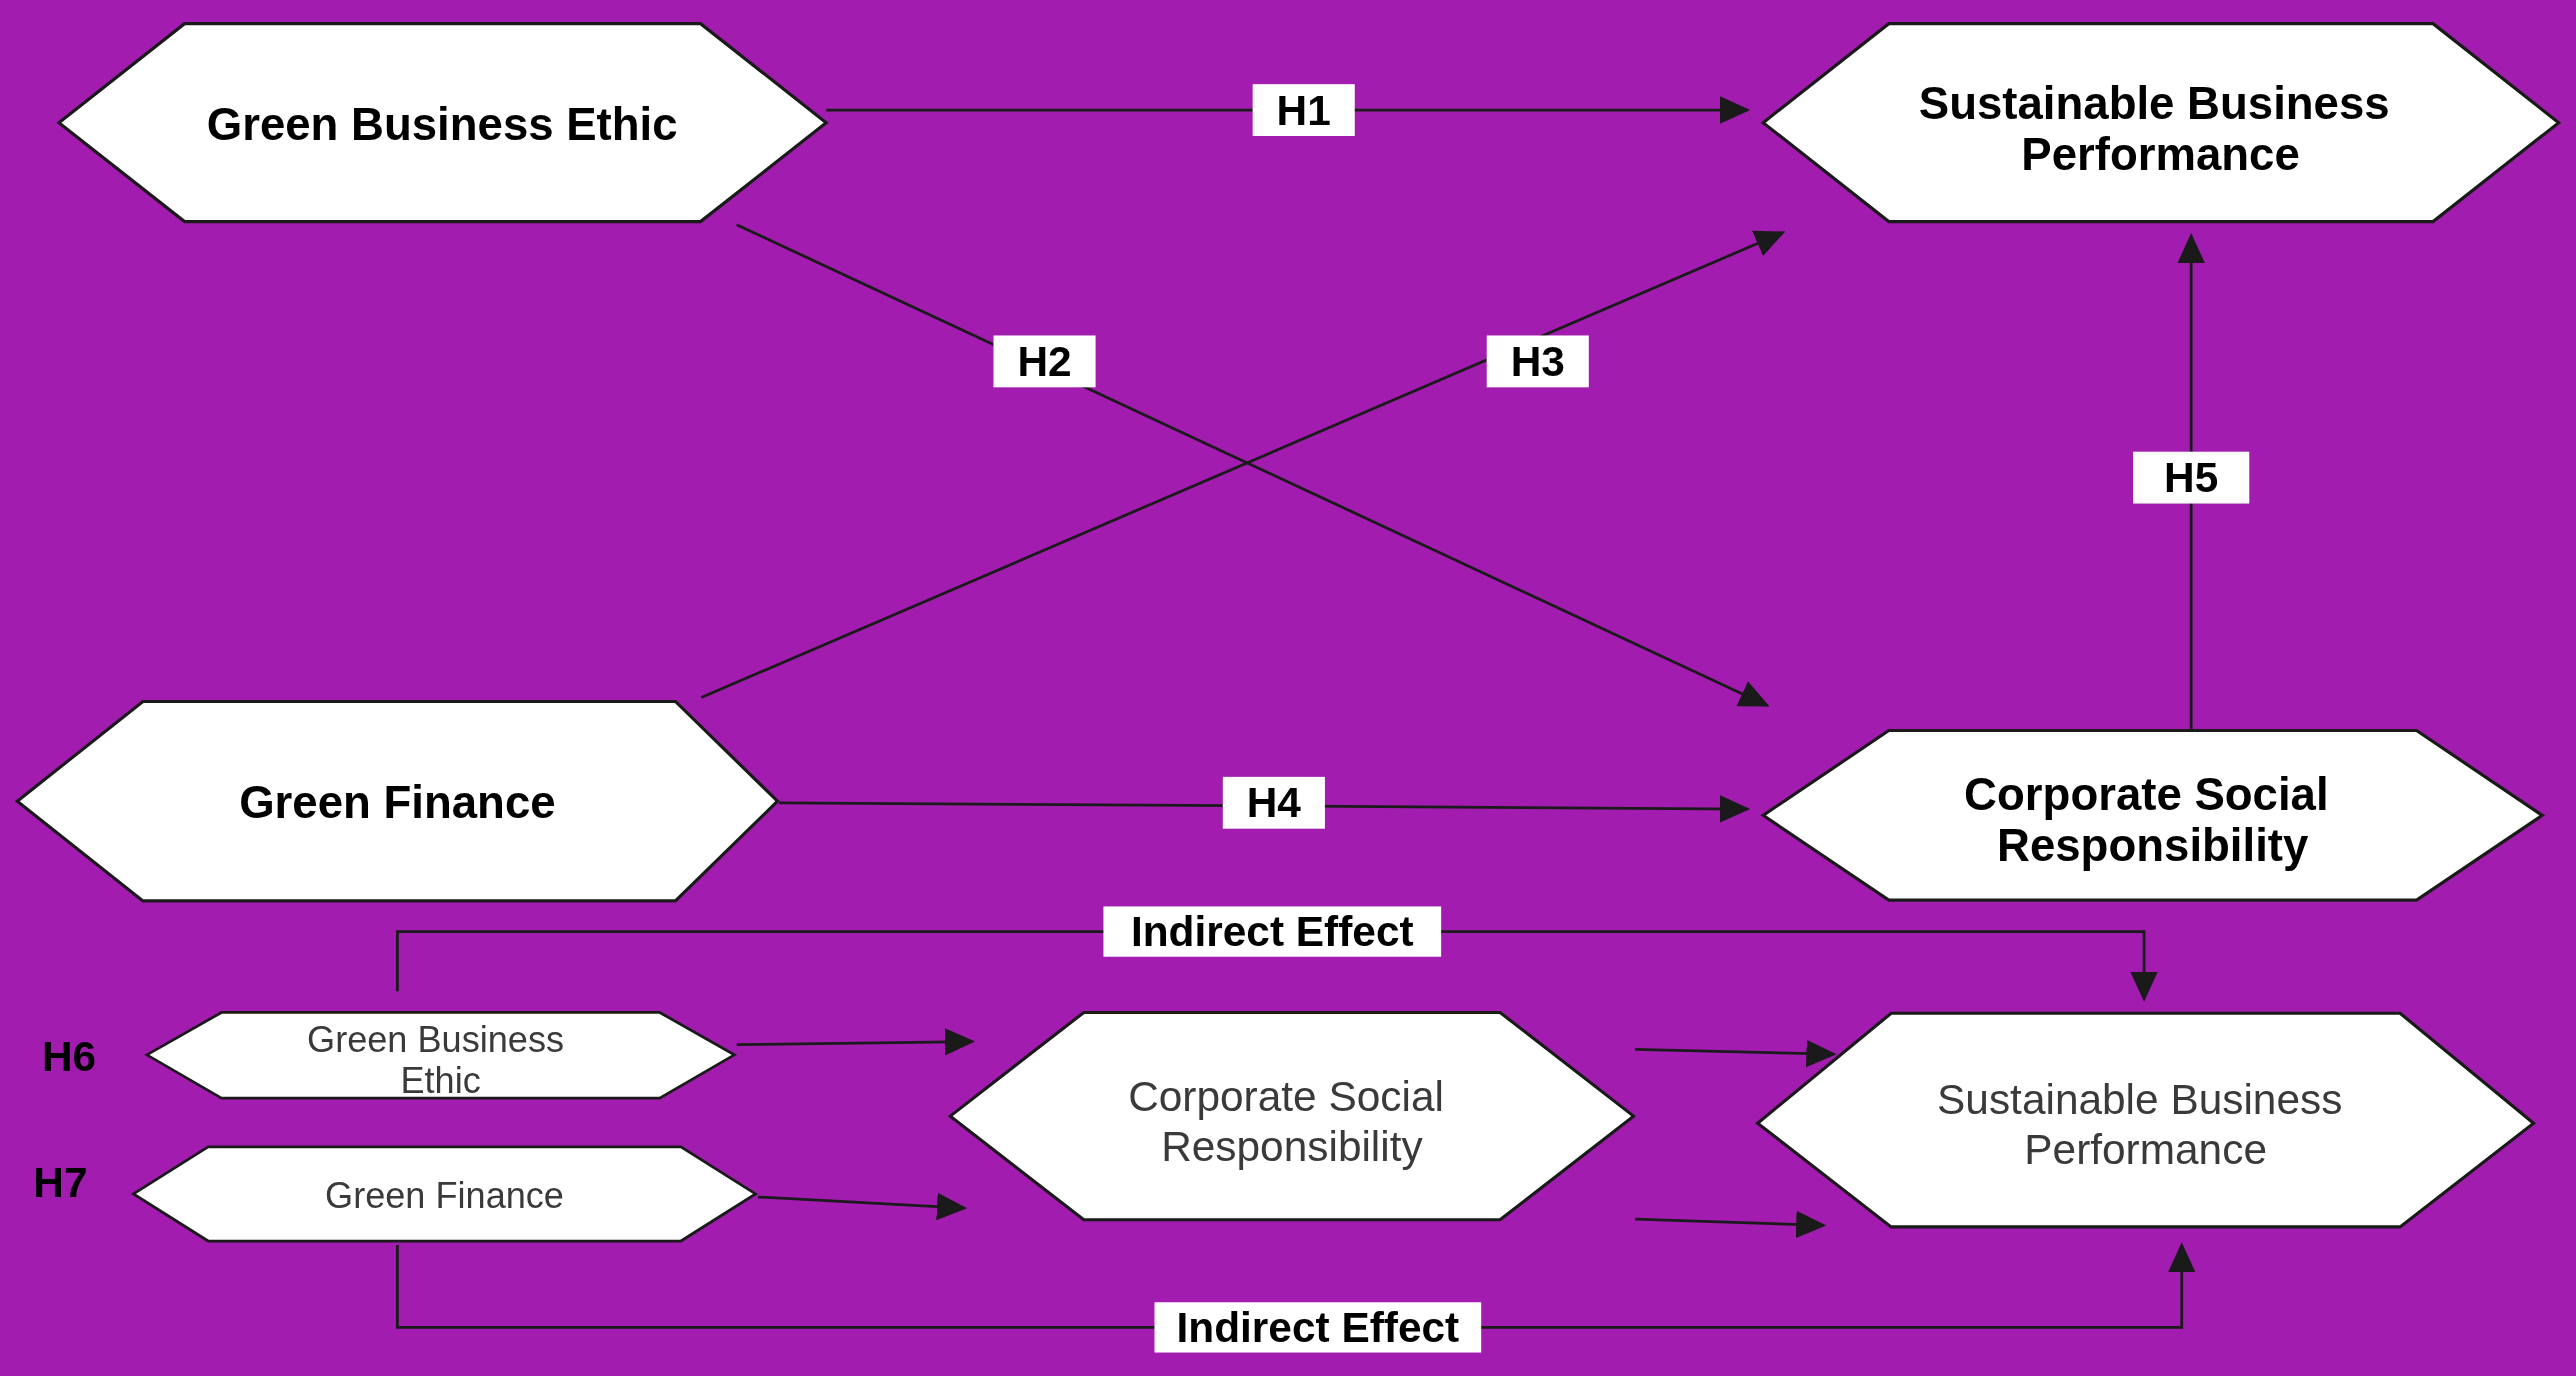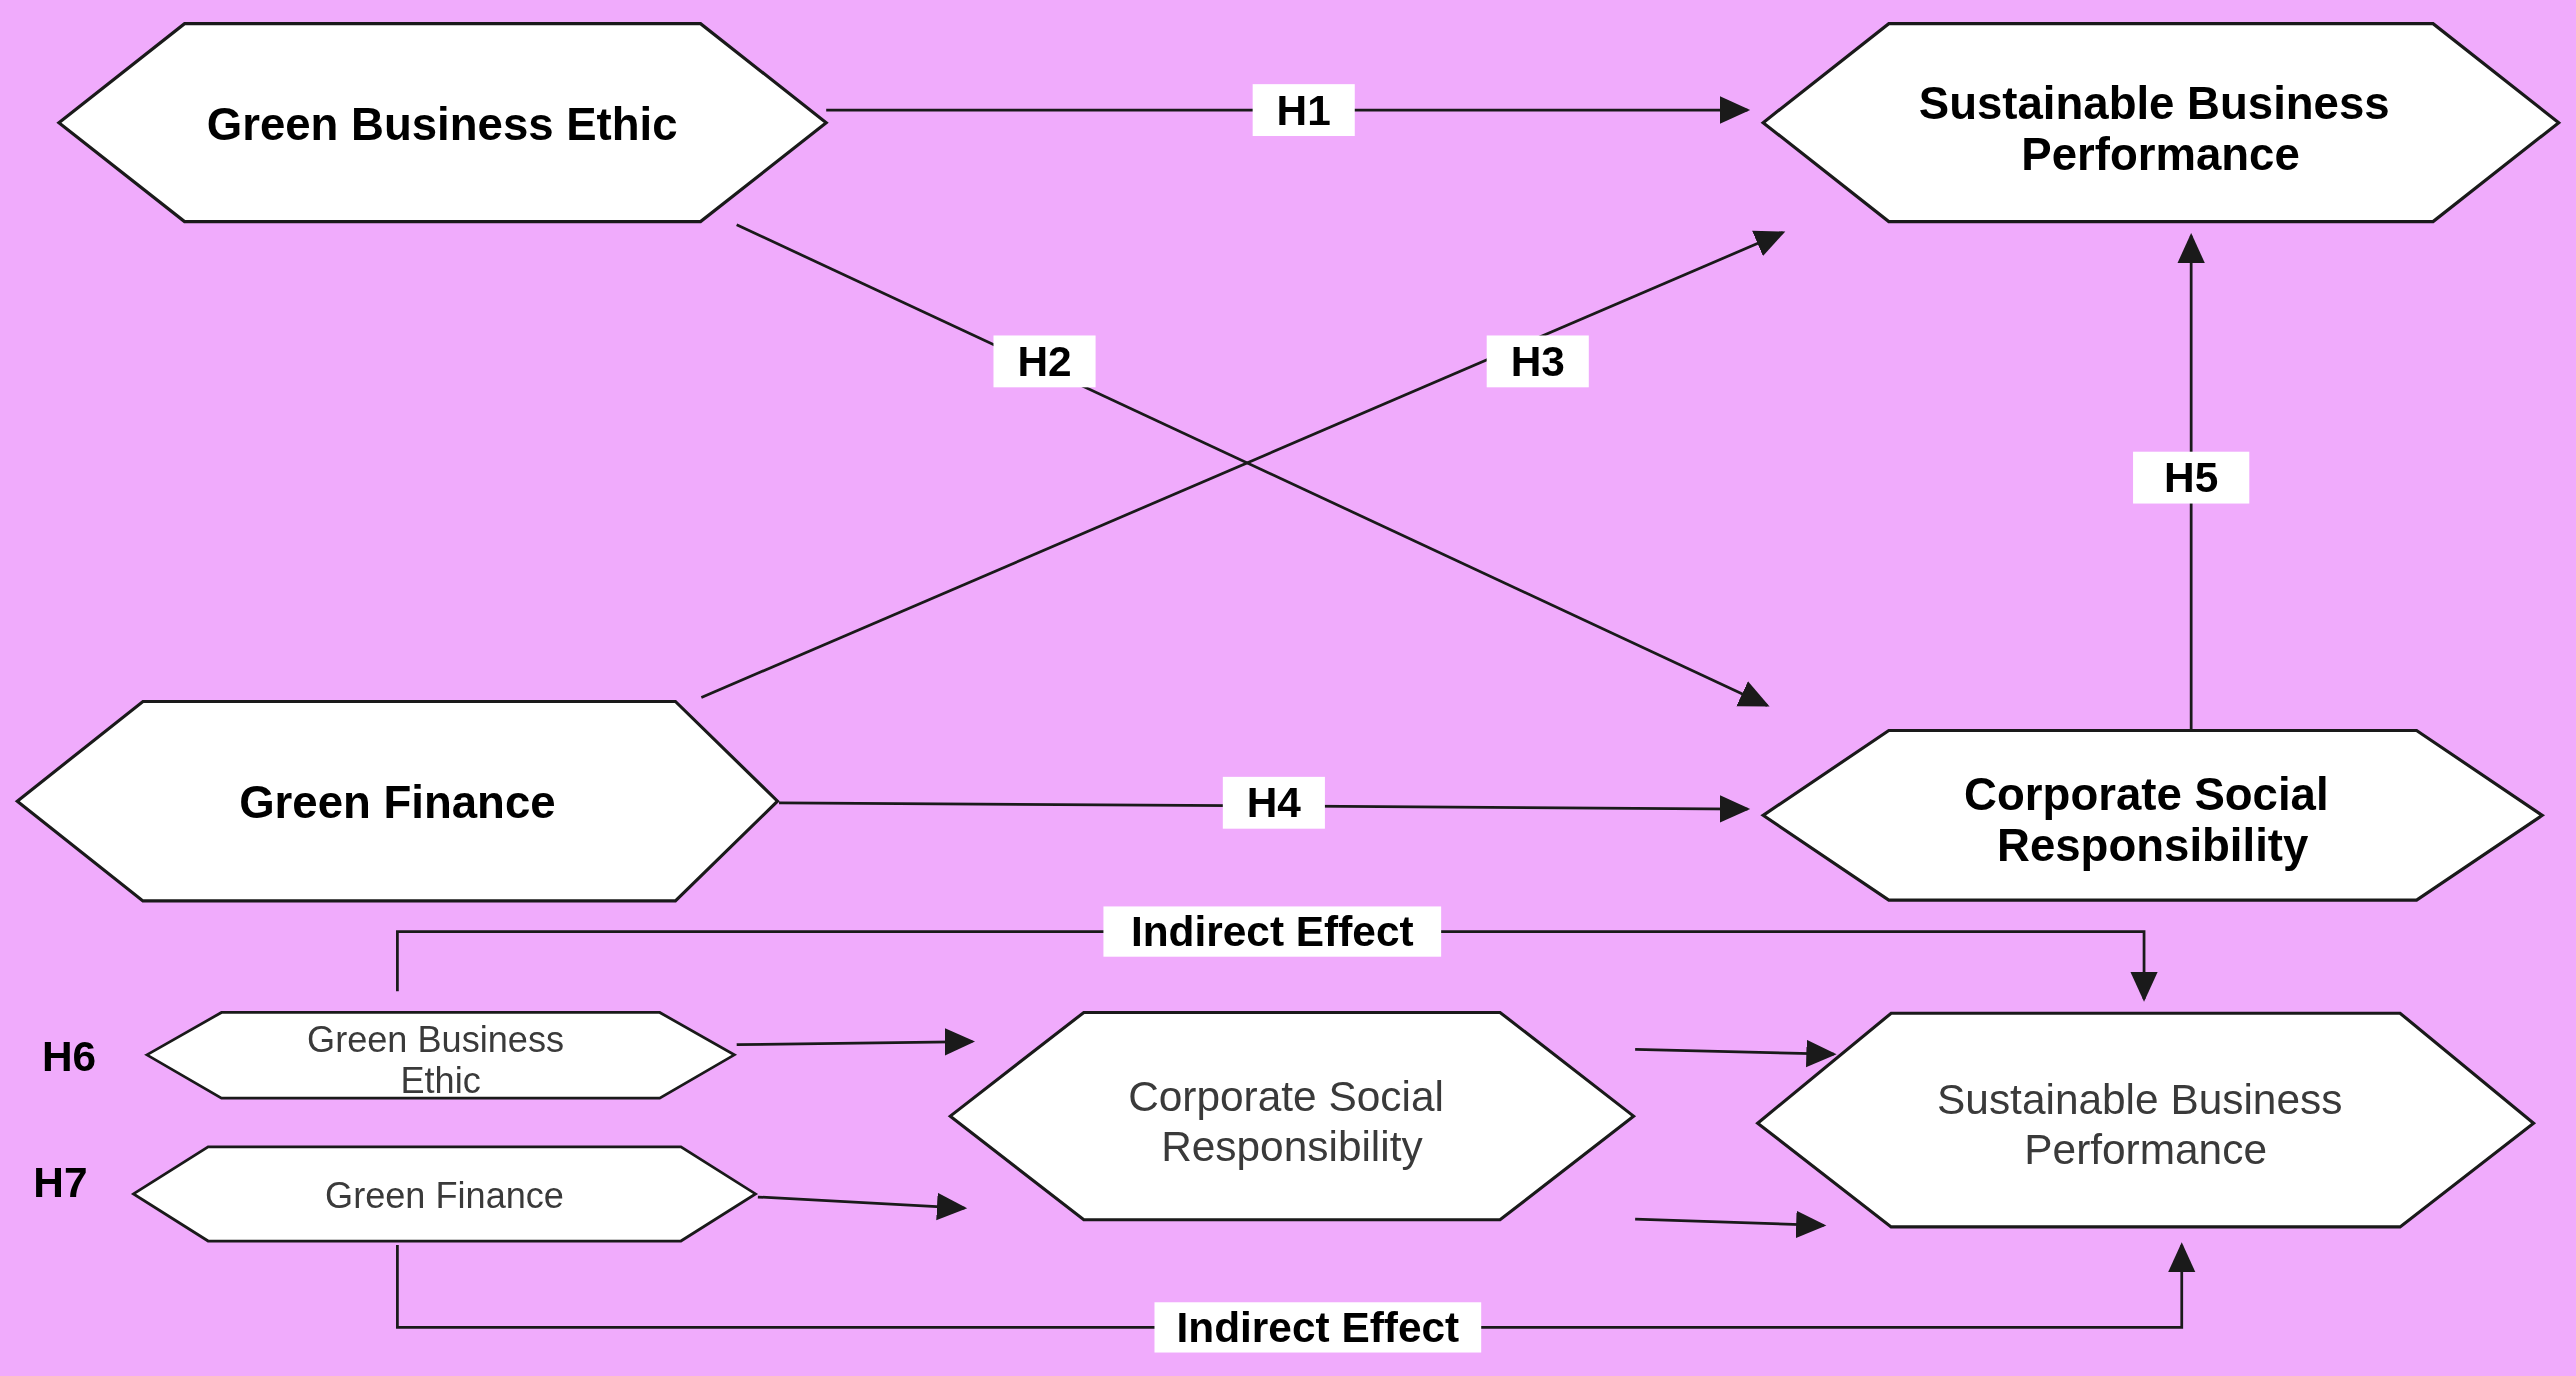--- a/index.html
+++ b/index.html
@@ -1,20 +1,20 @@
 <!DOCTYPE html>
 <html style="font-size:12.6px"><head>
 <meta charset="utf-8">
 <style>
   html, body { margin: 0; padding: 0; background: #ffffff; }
   .stage {
     position: relative;
     width: 2576px;
     height: 1377px;
-    background: #f0abfc;
+    background: #a21caf;
     font-family: "Liberation Sans", sans-serif;
   }
   svg { display: block; }
   .hex {
     fill: #ffffff;
     stroke: #1a1a1a;
     stroke-width: 4;
     stroke-linejoin: miter;
   }
   .hex-small { stroke-width: 3.5; }

